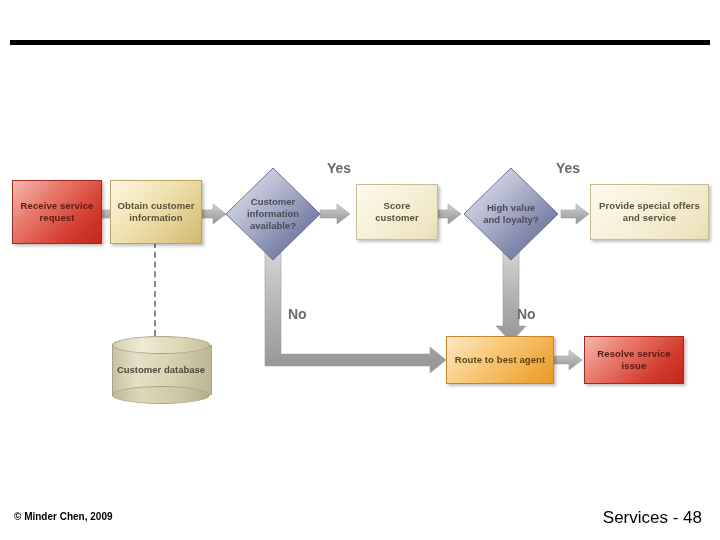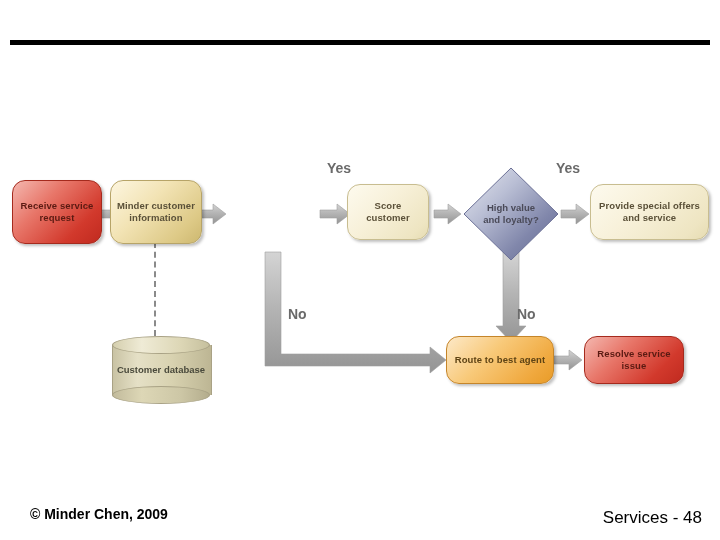--- a/index.html
+++ b/index.html
@@ -48,21 +48,21 @@
     font-size: 9.5px;
     line-height: 1.25;
     color: #4a4a4a;
     font-weight: bold;
     letter-spacing: .1px;
     padding: 2px 4px;
   }
   
   .box {
     border: 1px solid #9a9a8a;
-    border-radius: 13px;
+    border-radius: 0;
     box-shadow: 2px 2px 3px rgba(0,0,0,.25);
   }
   .box-red {
     background: linear-gradient(135deg,#f4b8b0 0%,#e8776a 35%,#d2392c 75%,#c02a1f 100%);
     border: 1px solid #a52a1d;
     color: #5a1a12;
   }
   .box-gold {
     background: linear-gradient(135deg,#fdf6e0 0%,#f2e3b4 40%,#ddc986 80%,#cdb870 100%);
     border: 1px solid #b7a468;
@@ -165,23 +165,23 @@
   }
   .edge-label {
     position: absolute;
     font-size: 14px;
     color: #6a6a6a;
     font-weight: bold;
   }
   
   .footer-left {
     position: absolute;
-    left: 30px;
+    left: 14px;
     bottom: 18px;
-    font-size: 14px;
+    font-size: 10px;
     font-weight: bold;
     color: #000000;
   }
   .footer-right {
     position: absolute;
     right: 18px;
     bottom: 12px;
     font-size: 17px;
     color: #000000;
   }
@@ -239,24 +239,38 @@
 
     <div class="dashed-line" style="left:154px;top:102px;height:94px;"></div>
 
     <div class="edge-label" style="left:327px;top:20px;">Yes</div>
     <div class="edge-label" style="left:556px;top:20px;">Yes</div>
     <div class="edge-label" style="left:288px;top:166px;">No</div>
     <div class="edge-label" style="left:517px;top:166px;">No</div>
 
     <div class="node box box-red" style="left:12px;top:40px;width:90px;height:64px;">Receive service request</div>
 
-    <div class="node box box-gold" style="left:110px;top:40px;width:92px;height:64px;">Minder customer information</div>
-
-
-    <div class="node box box-cream" style="left:347px;top:44px;width:82px;height:56px;">Score customer</div>
+    <div class="node box box-gold" style="left:110px;top:40px;width:92px;height:64px;">Obtain customer information</div>
+
+    <div class="diamond-wrap" style="left:224px;top:26px;width:98px;height:96px;">
+      <svg class="diamond-shape" viewBox="0 0 98 96">
+        <defs>
+          <linearGradient id="gDia1" x1="0" y1="0" x2="1" y2="1">
+            <stop offset="0%" stop-color="#e8eaf2"></stop>
+            <stop offset="35%" stop-color="#b9bed4"></stop>
+            <stop offset="70%" stop-color="#8187ab"></stop>
+            <stop offset="100%" stop-color="#5f6690"></stop>
+          </linearGradient>
+        </defs>
+        <polygon points="49,2 96,48 49,94 2,48" fill="url(#gDia1)" stroke="#6b7096" stroke-width="1"></polygon>
+      </svg>
+      <div class="diamond-label">Customer information available?</div>
+    </div>
+
+    <div class="node box box-cream" style="left:356px;top:44px;width:82px;height:56px;">Score customer</div>
 
     <div class="diamond-wrap" style="left:462px;top:26px;width:98px;height:96px;">
       <svg class="diamond-shape" viewBox="0 0 98 96">
         <defs>
           <linearGradient id="gDia2" x1="0" y1="0" x2="1" y2="1">
             <stop offset="0%" stop-color="#e8eaf2"></stop>
             <stop offset="35%" stop-color="#b9bed4"></stop>
             <stop offset="70%" stop-color="#8187ab"></stop>
             <stop offset="100%" stop-color="#5f6690"></stop>
           </linearGradient>

